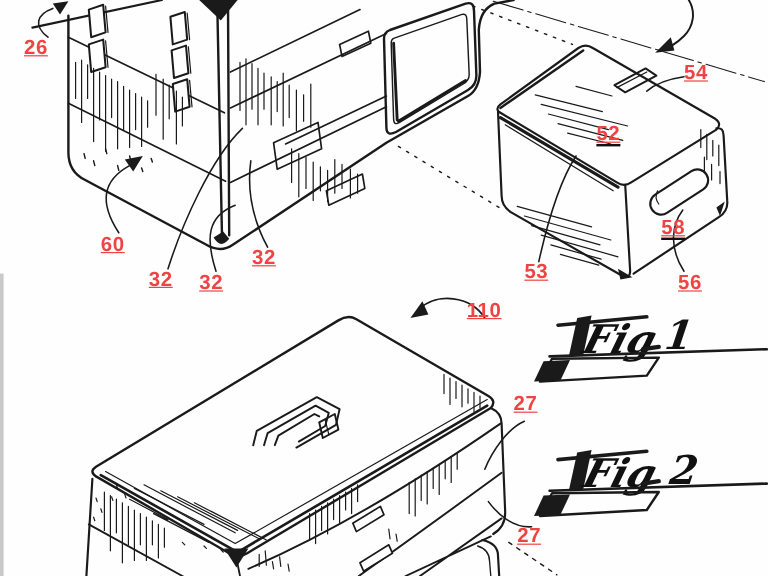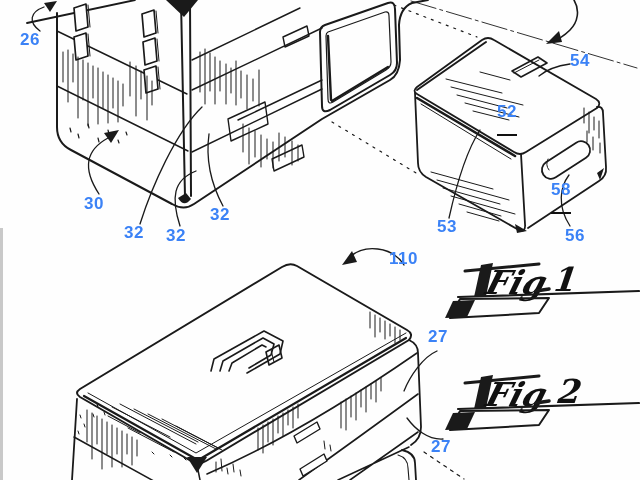--- a/index.html
+++ b/index.html
@@ -3,23 +3,23 @@
 <meta charset="utf-8">
 <style>
   html,body{margin:0;padding:0;background:#888;}
   .canvas{position:relative;width:640px;height:480px;background:#fefefe;overflow:hidden;
           font-family:"Liberation Sans",sans-serif;}
   svg{position:absolute;left:0;top:0;}
   svg path, svg rect, svg line{fill:none;stroke:#1a1a1a;stroke-linecap:round;stroke-linejoin:round;}
   svg .fill{fill:#1a1a1a;stroke:none;}
   svg .wfill{fill:#ffffff;}
   svg text{fill:#111;stroke:none;font-family:"DejaVu Serif",serif;font-style:italic;font-weight:bold;}
-  .num{position:absolute;font:bold 17px "Liberation Sans",sans-serif;color:#3b82f6;
-       letter-spacing:.5px;line-height:1;white-space:nowrap;}
-  .num.ul{border-bottom:2.5px solid #111;padding-bottom:14px;}
+  .num{position:absolute;font:bold 17px "Liberation Sans",sans-serif;color:#ef4444;
+       letter-spacing:.5px;line-height:1;white-space:nowrap;text-decoration:underline;}
+  .num.ul{border-bottom:2.5px solid #111;padding-bottom:0;}
   .scan-edge{position:absolute;left:0;top:228px;width:3px;height:252px;background:#c9c9c9;}
 </style>
 </head>
 <body>
 
 <div class="canvas">
   <div class="scan-edge"></div>
 
   <svg width="640" height="480" viewBox="0 0 640 480">
 
@@ -132,21 +132,21 @@
       <text font-size="33" transform="translate(484,406) skewX(-16)">Fig</text>
       <path stroke-width="3.5" d="M536,403 L549,401"></path>
       <text font-size="33" transform="translate(557,403) skewX(-8)">2</text>
       <path stroke-width="2.2" d="M458,409 L639,403"></path>
       <path stroke-width="2" d="M460,411 L450,430 L539,425 L549,410 Z"></path>
       <path class="fill" d="M453,413 L475,412 L467,429 L445,430 Z"></path>
     </g>
   </svg>
 
   <div class="num" style="left:20px;top:31px">26</div>
-  <div class="num" style="left:84px;top:195px">30</div>
+  <div class="num" style="left:84px;top:195px">60</div>
   <div class="num" style="left:124px;top:224px">32</div>
   <div class="num" style="left:166px;top:227px">32</div>
   <div class="num" style="left:210px;top:206px">32</div>
   <div class="num" style="left:570px;top:52px">54</div>
   <div class="num ul" style="left:497px;top:103px">52</div>
   <div class="num" style="left:437px;top:218px">53</div>
   <div class="num ul" style="left:551px;top:181px">58</div>
   <div class="num" style="left:565px;top:227px">56</div>
   <div class="num" style="left:389px;top:250px">110</div>
   <div class="num" style="left:428px;top:328px">27</div>

